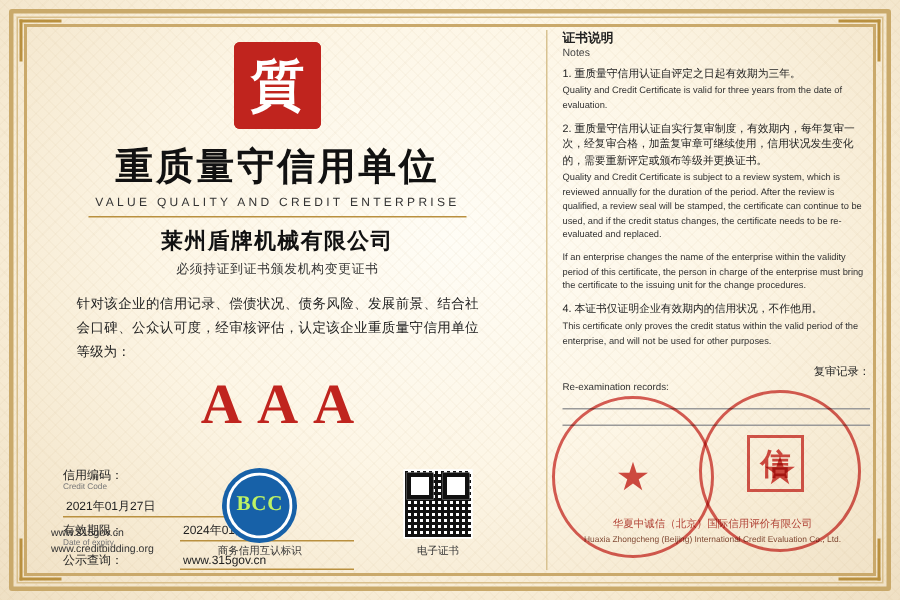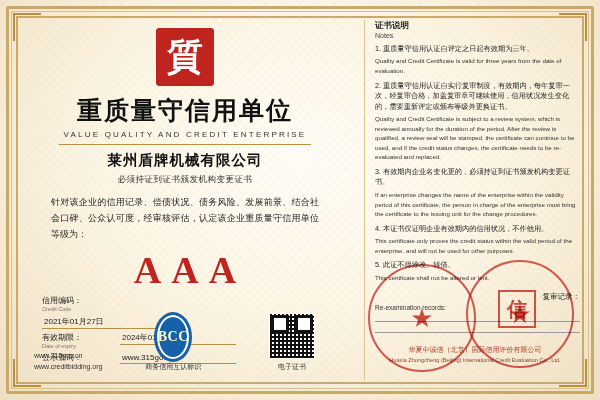--- a/index.html
+++ b/index.html
@@ -93,43 +93,43 @@
   }
   .body-text p{margin:0;}
   .grade{
     margin-top:6px;
     color:#c0241e;
     font-family:"Liberation Serif",serif;
     font-weight:bold;font-size:38px;letter-spacing:10px;
     text-indent:10px;
   }
   .fields{
-    margin-top:4px;margin-left:22px;text-align:left;
+    margin-top:20px;margin-left:22px;text-align:left;
   }
   .field{display:flex;align-items:baseline;margin-bottom:3px;}
   .field .lab{
     width:78px;flex:none;font-size:7.5px;color:#333;line-height:1.25;
   }
   .field .lab b{display:block;font-size:8px;color:#222;font-weight:normal;}
   .field .lab i{display:block;font-style:normal;font-size:5.5px;color:#777;}
   .field .val{
     font-size:8px;color:#222;border-bottom:1px solid #b9903f;
     min-width:112px;padding:0 2px 1px;
   }
   
   .badges{
     position:absolute;left:0;bottom:8px;width:330px;
     display:flex;align-items:flex-end;justify-content:space-between;
     padding:0 10px 0 14px;box-sizing:border-box;
   }
   .badge{text-align:center;width:96px;}
   .badge .cap{font-size:7px;color:#333;margin-top:3px;}
   .bcc{
-    width:32px;height:44px;border-radius:50%;
-    background:#1761a8;color:#fef9c3;margin:0 auto;
+    width:44px;height:44px;border-radius:50%;
+    background:#1761a8;color:#bef264;margin:0 auto;
     display:flex;align-items:center;justify-content:center;
     font-family:"Liberation Serif",serif;font-weight:bold;font-size:14px;
     box-shadow:0 0 0 2px #fff inset, 0 0 0 3px #1761a8;
     letter-spacing:.5px;
   }
   .qr{
     width:44px;height:44px;margin:0 auto;background:#fff;
     background-image:
       repeating-linear-gradient(90deg,#111 0 2px,transparent 2px 4px),
       repeating-linear-gradient(0deg,#111 0 2px,transparent 2px 4px);
@@ -273,30 +273,25 @@
 
       <div class="note">
         <div class="cn">1. 重质量守信用认证自评定之日起有效期为三年。</div>
         <div class="en">Quality and Credit Certificate is valid for three years from the date of evaluation.</div>
       </div>
       <div class="note">
         <div class="cn">2. 重质量守信用认证自实行复审制度，有效期内，每年复审一次，经复审合格，加盖复审章可继续使用，信用状况发生变化的，需要重新评定或颁布等级并更换证书。</div>
         <div class="en">Quality and Credit Certificate is subject to a review system, which is reviewed annually for the duration of the period. After the review is qualified, a review seal will be stamped, the certificate can continue to be used, and if the credit status changes, the certificate needs to be re-evaluated and replaced.</div>
       </div>
       <div class="note">
-        <div class="cn">3. 有效期内企业名变化更的，必须持证到证书颁发机构变更证书。</div>
         <div class="en">If an enterprise changes the name of the enterprise within the validity period of this certificate, the person in charge of the enterprise must bring the certificate to the issuing unit for the change procedures.</div>
       </div>
       <div class="note">
         <div class="cn">4. 本证书仅证明企业有效期内的信用状况，不作他用。</div>
         <div class="en">This certificate only proves the credit status within the valid period of the enterprise, and will not be used for other purposes.</div>
-      </div>
-      <div class="note">
-        <div class="cn">5. 此证不得涂改、转借。</div>
-        <div class="en">This certificate shall not be altered or lent.</div>
       </div>
 
       <div class="reexam">
         <div class="cn">复审记录：</div>
         <div class="en">Re-examination records:</div>
         <div class="line"></div>
         <div class="line"></div>
       </div>
 
       <div class="stamp stamp-1">

